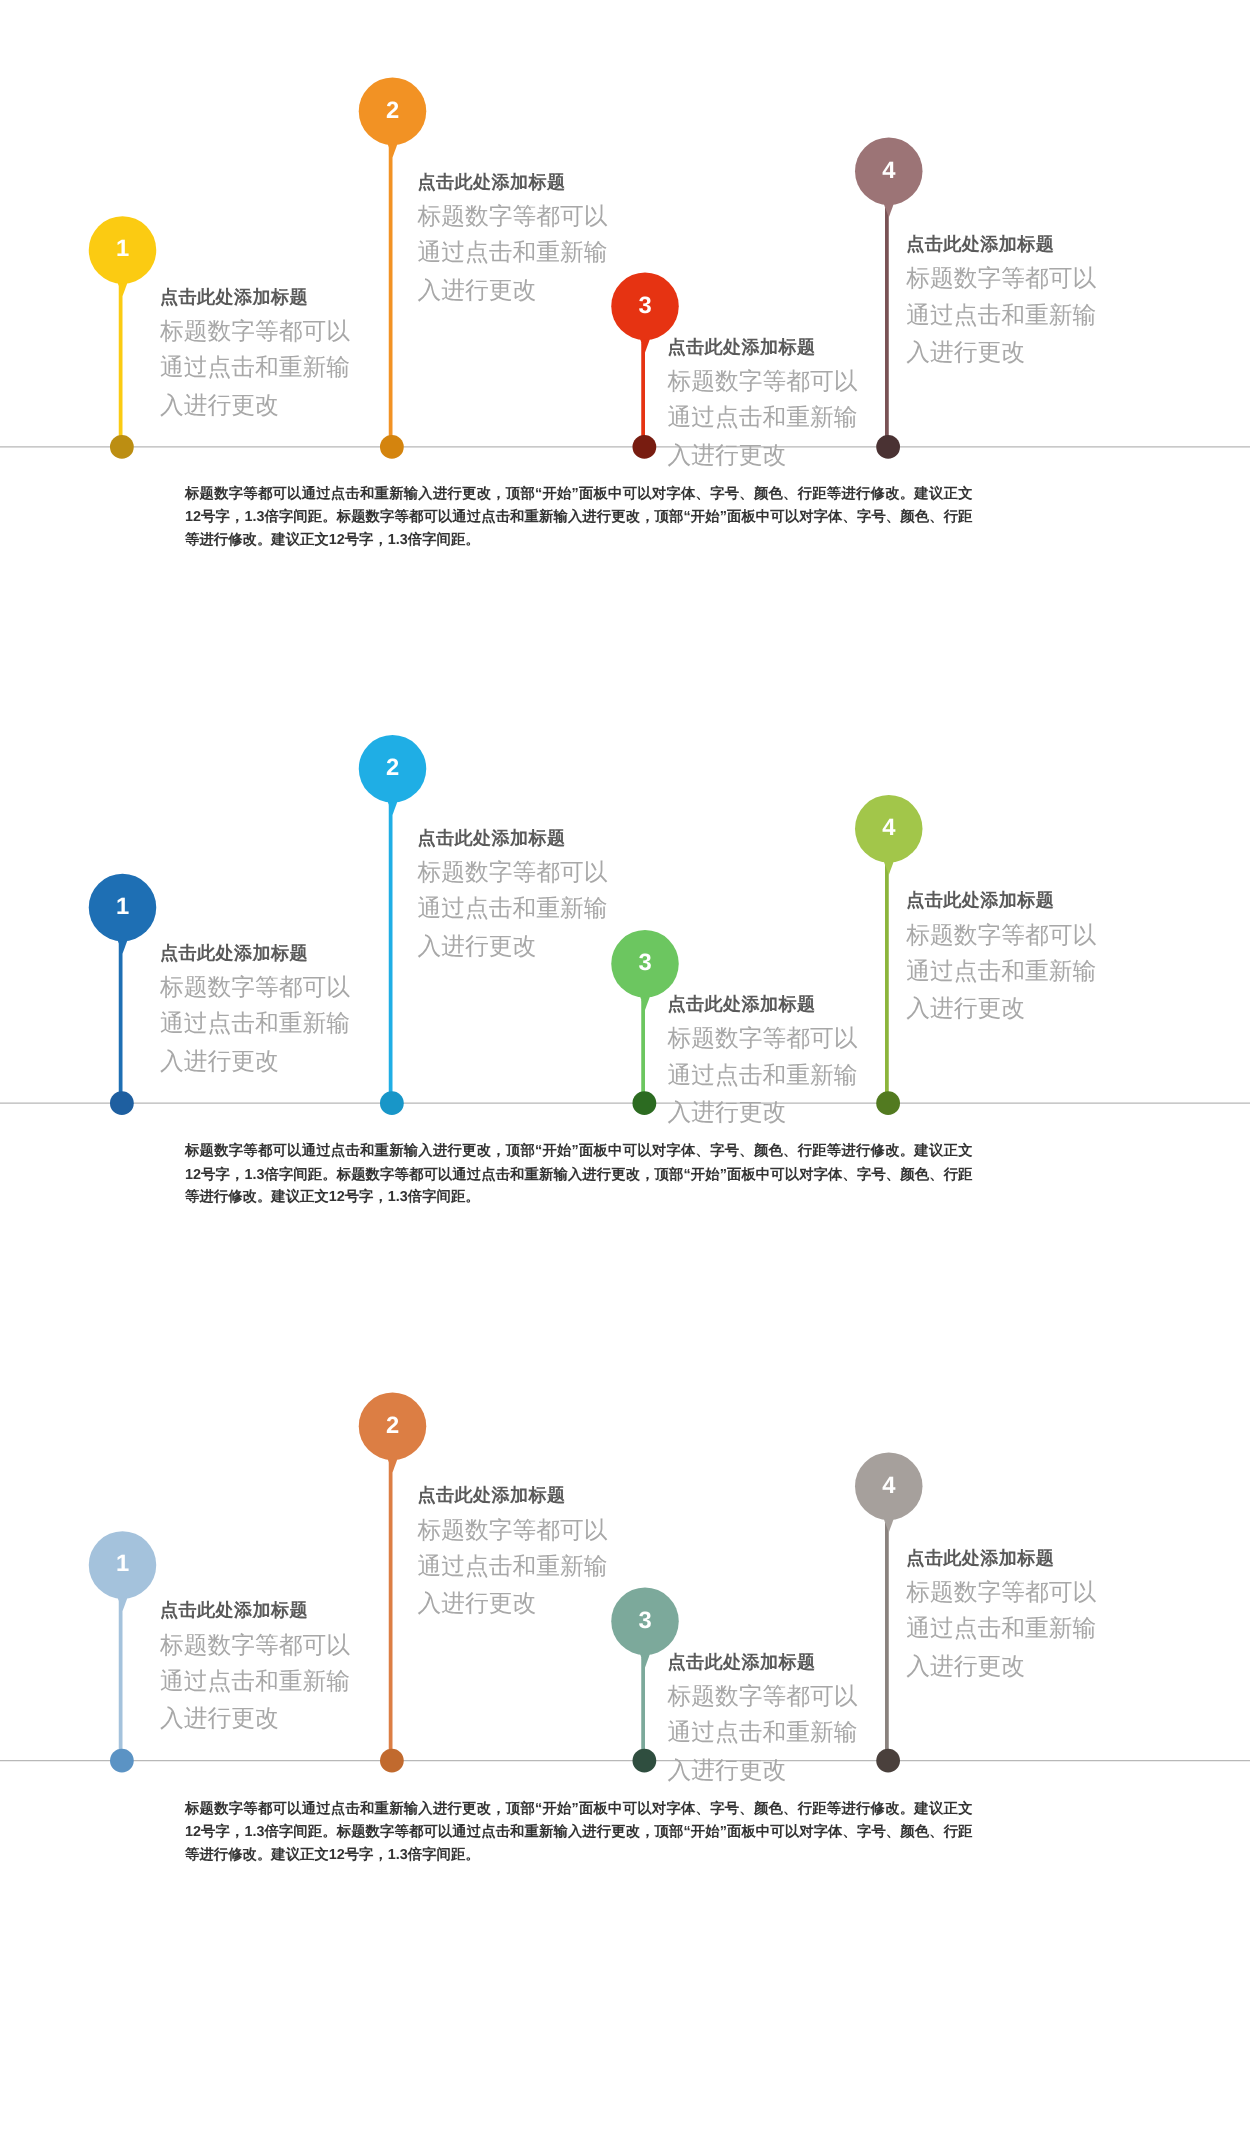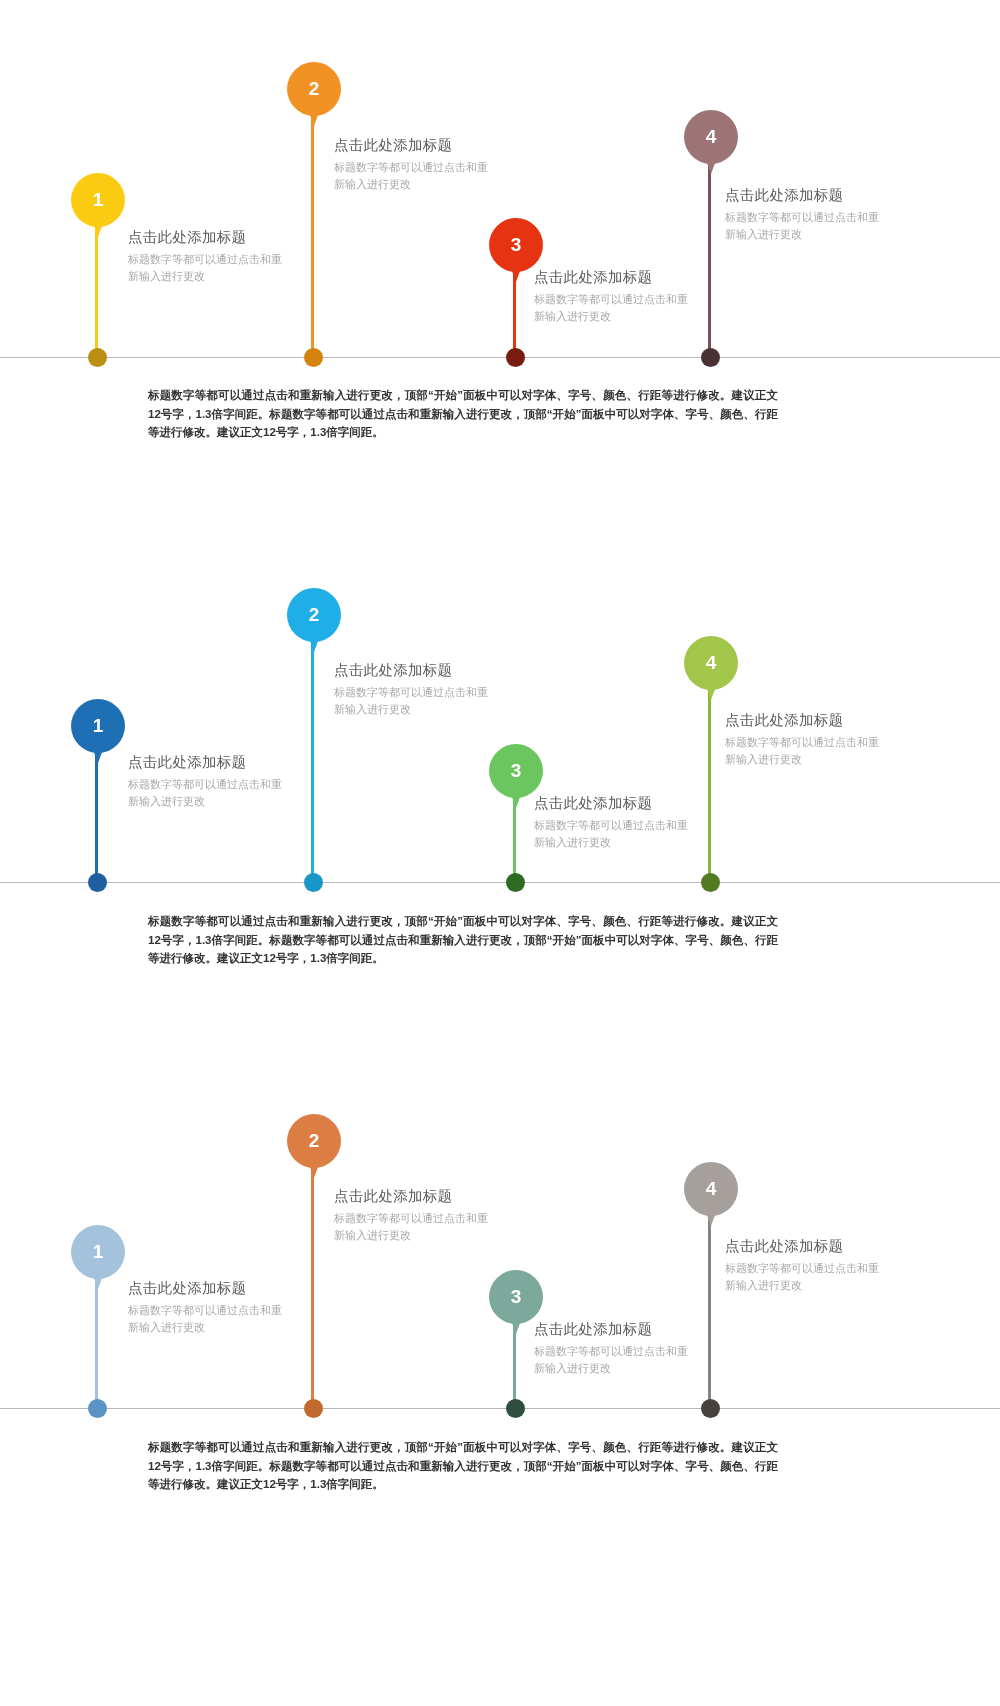--- a/index.html
+++ b/index.html
@@ -101,28 +101,28 @@
     left: -8px;
   }
 
   
   .node-text {
     position: absolute;
     width: 160px;
   }
   .node-title {
     font-size: 14.5px;
-    font-weight: normal;
+    font-weight: bold;
     color: #5a5a5a;
     letter-spacing: 0.3px;
     white-space: nowrap;
     margin: 0 0 4px 0;
   }
   .node-body {
-    font-size: 11px;
+    font-size: 19px;
     color: #a8a8a8;
     line-height: 1.55;
     margin: 0;
   }
 
   
   .para {
     position: absolute;
     left: 148px;
     width: 630px;

